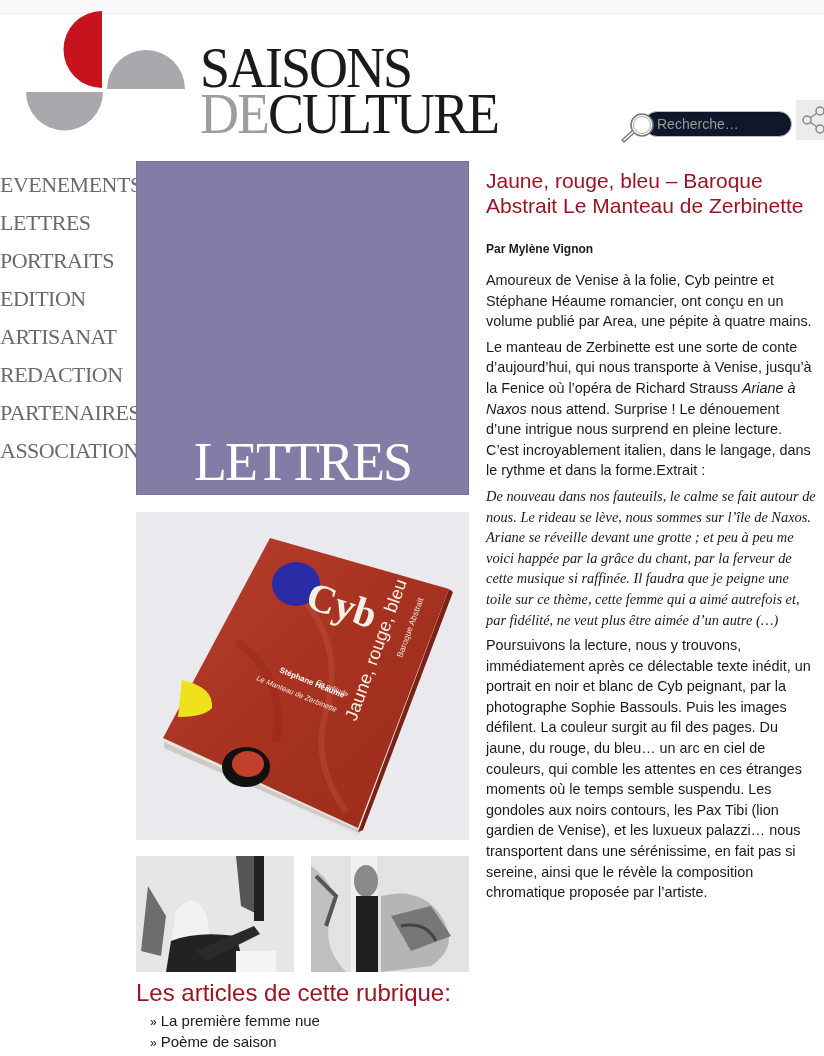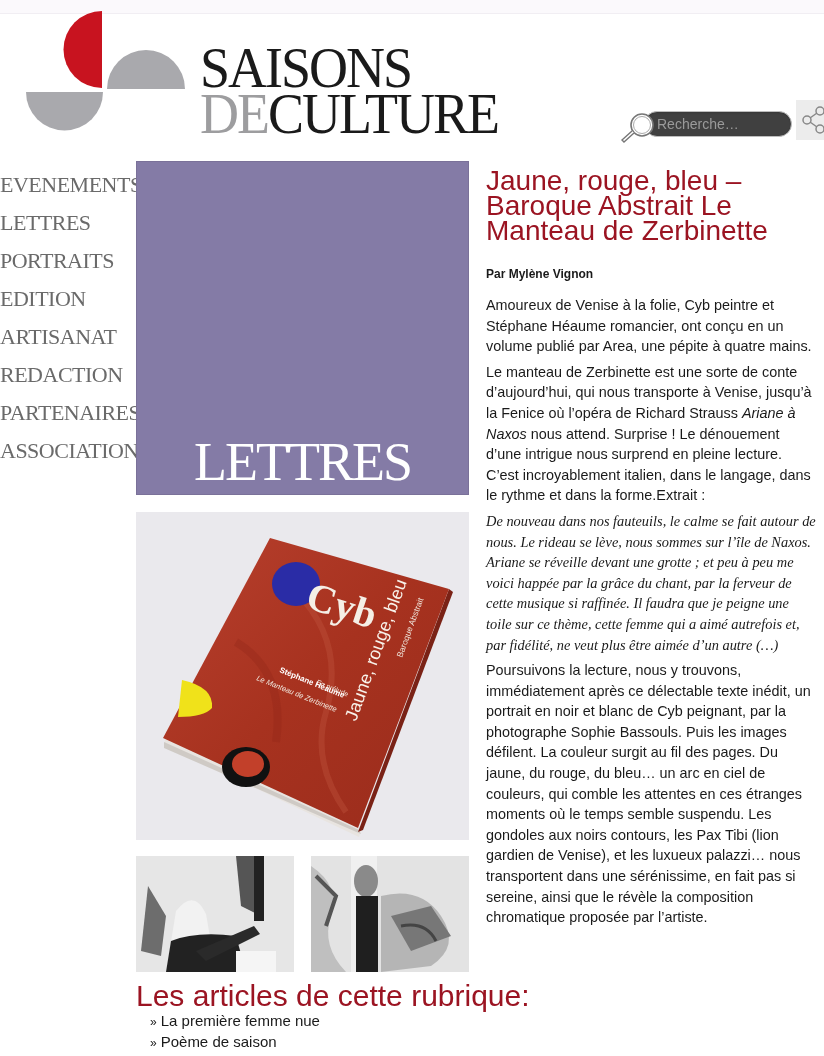--- a/index.html
+++ b/index.html
@@ -8,40 +8,40 @@
     background: #ffffff;
     font-family: "Liberation Sans", sans-serif;
   }
   .topband { position: absolute; left: 0; top: 0; width: 824px; height: 13px; background: #fbf9fc; border-bottom: 1px solid #f1eef3; }
   .logo { position: absolute; left: 26px; top: 11px; width: 160px; height: 122px; }
   .brand { position: absolute; left: 200px; top: 42px; font-family: "Liberation Serif", serif; color: #1a1a1a; }
   .brand .l1 { position: absolute; left: 0; top: 0; font-size: 54px; line-height: 50px; letter-spacing: -2px; white-space: nowrap; transform: scaleY(1.05); transform-origin: top left; }
   .brand .l2 { position: absolute; left: 0; top: 46px; font-size: 54px; line-height: 50px; letter-spacing: -2px; white-space: nowrap; transform: scaleY(1.05); transform-origin: top left; }
   .brand .l2 .de { color: #9d9d9f; }
   .search { position: absolute; left: 618px; top: 108px; width: 176px; height: 36px; }
-  .search .field { position: absolute; left: 26px; top: 3px; width: 146px; height: 24px; border: 1px solid #bdbdbd; border-radius: 13px; background: #404040; box-shadow: inset 0 1px 2px rgba(0,0,0,0.15); }
+  .search .field { position: absolute; left: 26px; top: 3px; width: 146px; height: 24px; border: 1px solid #bdbdbd; border-radius: 13px; background: #0f172a; box-shadow: inset 0 1px 2px rgba(0,0,0,0.15); }
   .search .field input { border: none; background: transparent; outline: none; width: 124px; margin-left: 12px; height: 24px; font-family: "Liberation Sans", sans-serif; font-size: 14px; color: #8a8a8a; padding: 0; }
   .search .field input::placeholder { color: #9a9a9a; }
   .search .mag { position: absolute; left: 0; top: 0; width: 40px; height: 36px; }
   .share { position: absolute; left: 796px; top: 100px; width: 28px; height: 40px; background: #ececec; }
   .nav { position: absolute; left: 0; top: 166px; width: 140px; }
   .nav a { display: block; font-family: "Liberation Serif", serif; font-size: 22px; color: #6a6a6a; line-height: 38px; height: 38px; white-space: nowrap; text-decoration: none; letter-spacing: -0.5px; }
   .hero { position: absolute; left: 136px; top: 161px; width: 333px; height: 334px; background: #847ba6; border: 1px solid #7a7199; box-sizing: border-box; }
   .hero .title { position: absolute; left: 0; width: 100%; bottom: 2px; text-align: center; color: #ffffff; font-family: "Liberation Serif", serif; font-size: 54px; letter-spacing: -2px; line-height: 60px; }
   .book { position: absolute; left: 136px; top: 512px; width: 333px; height: 328px; background: #eae9ed; overflow: hidden; }
   .thumb { position: absolute; top: 856px; height: 116px; overflow: hidden; }
   .thumb1 { left: 136px; width: 158px; }
   .thumb2 { left: 311px; width: 158px; }
-  .rubric-title { position: absolute; left: 136px; top: 979px; font-size: 30px; color: #9b1422; white-space: nowrap; }
+  .rubric-title { position: absolute; left: 136px; top: 979px; font-size: 24px; color: #9b1422; white-space: nowrap; }
   .rubric-list { position: absolute; left: 150px; top: 1011px; margin: 0; padding: 0; list-style: none; }
   .rubric-list li { font-size: 15px; line-height: 20px; color: #1a1a1a; white-space: nowrap; }
   .rubric-list li .raquo { font-size: 12px; margin-right: 4px; }
   .rubric-list li a { color: #1a1a1a; text-decoration: none; text-align: center; }
   .article { position: absolute; left: 486px; top: 168px; width: 330px; }
-  .article h1 { margin: 0; font-weight: normal; font-size: 28px; line-height: 25px; color: #9b1422; }
+  .article h1 { margin: 0; font-weight: normal; font-size: 21px; line-height: 25px; color: #9b1422; }
   .article .byline { margin-top: 24px; font-size: 12px; font-weight: bold; color: #1a1a1a; }
   .article p { margin: 0; font-size: 14.4px; line-height: 20.6px; color: #1a1a1a; }
   .article p.p1 { margin-top: 14px; }
   .article p + p { margin-top: 5px; }
   .article p.quote { font-style: italic; font-family: Liberation Serif, serif; }
 </style>
 </head>
 <body>
 
 <div class="topband"></div>

